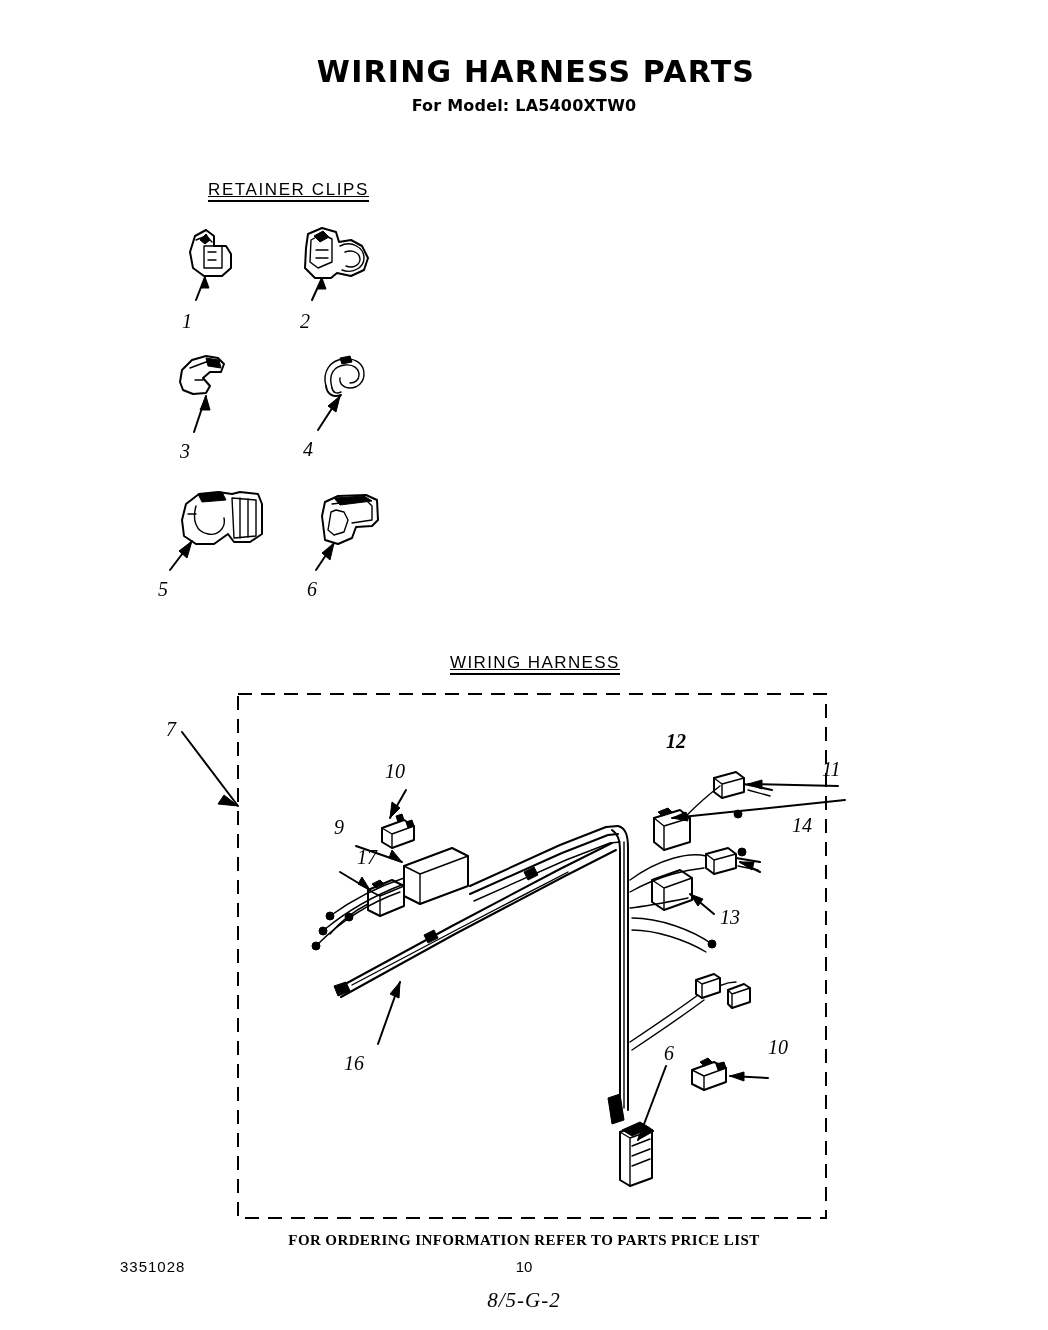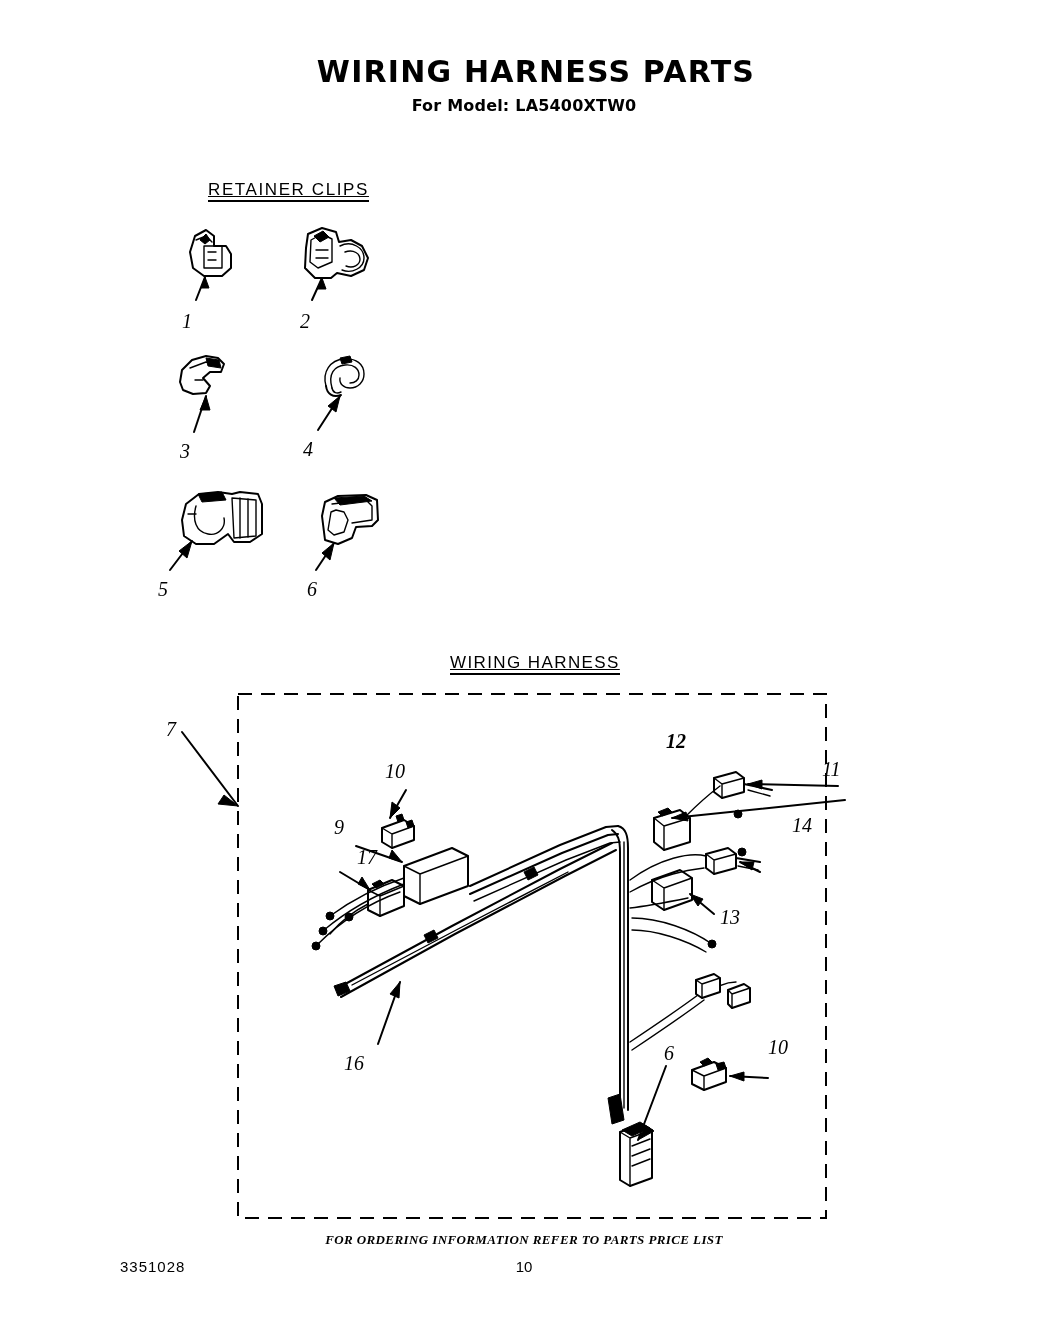--- a/index.html
+++ b/index.html
@@ -71,23 +71,22 @@
     color: #000;
   }
 
   
   .footer-note {
     position: absolute;
     top: 1232px;
     left: 0;
     width: 100%;
     text-align: center;
-    font-size: 13px;
+    font-size: 15px;
     font-weight: bold;
-    font-style: italic;
     font-family: "Liberation Serif", serif;
     letter-spacing: 0.4px;
   }
   .footer-code {
     position: absolute;
     top: 1258px;
     left: 120px;
     font-size: 15px;
     font-family: "Liberation Sans", sans-serif;
     letter-spacing: 1px;
@@ -337,14 +336,15 @@
   <div class="callout" style="top:906px; left:720px;">13</div>
   <div class="callout" style="top:814px; left:770px;margin-left:22px;">14</div>
   <div class="callout" style="top:1042px; left:664px;">6</div>
   <div class="callout" style="top:1052px; left:344px;">16</div>
   <div class="callout" style="top:846px; left:320px;margin-left:37px;">17</div>
   <div class="callout" style="top:1036px; left:768px;">10</div>
 
   <div class="footer-note">FOR ORDERING INFORMATION REFER TO PARTS PRICE LIST</div>
   <div class="footer-code">3351028</div>
   <div class="footer-page">10</div>
+  <div class="footer-hand">8/5-G-2</div>
 
 </div>
 
 </body></html>

